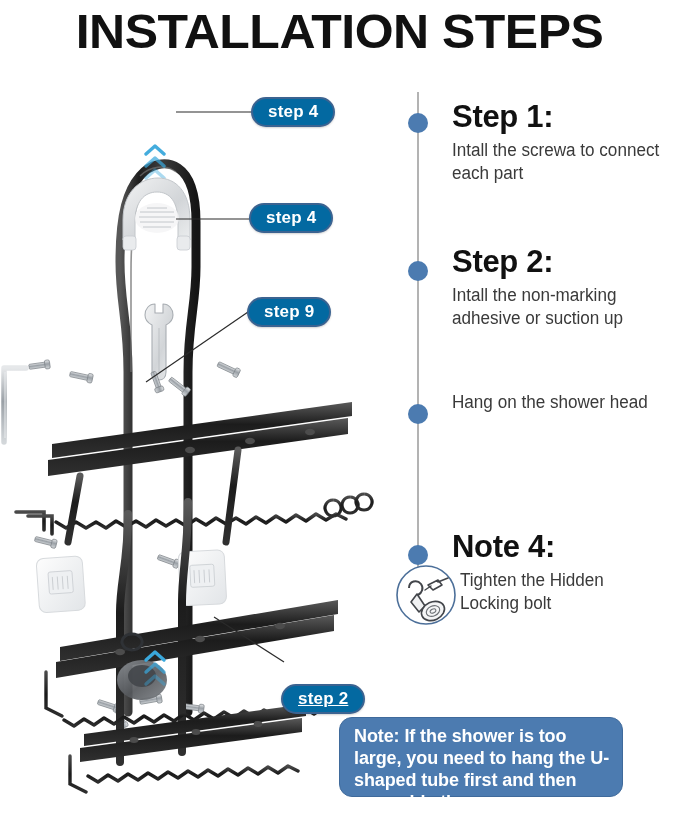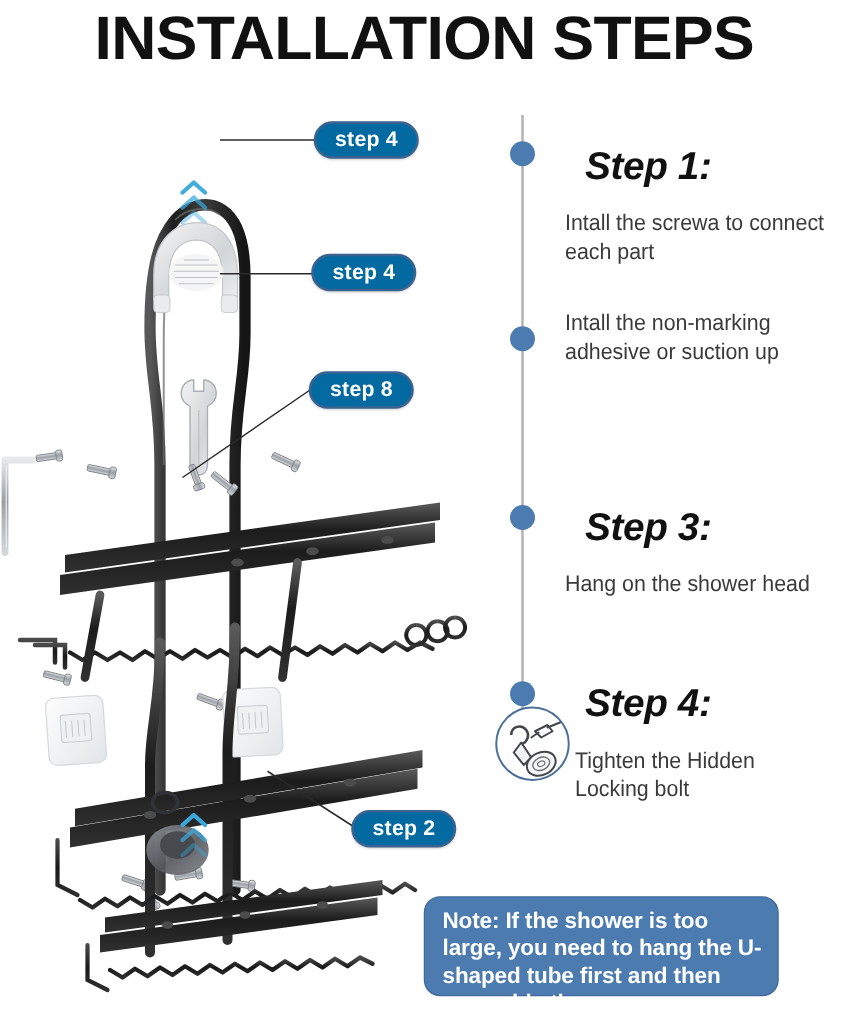--- a/index.html
+++ b/index.html
@@ -60,21 +60,21 @@
     font-family: "Liberation Sans", sans-serif;
     font-weight: bold;
     font-size: 17px;
     letter-spacing: 0.2px;
     white-space: nowrap;
     box-shadow: 0 1px 2px rgba(0,0,0,0.18);
   }
   #callout-step-4 { left: 251px; top: 97px; }
   #callout-step-3 { left: 249px; top: 203px; }
   #callout-step-1 { left: 247px; top: 297px; }
-  #callout-step-2 { left: 281px; top: 648px; }
+  #callout-step-2 { left: 281px; top: 684px; text-decoration: underline; }
 
   
   #timeline-track {
     position: absolute;
     left: 417px;
     top: 92px;
     width: 2px;
     height: 500px;
     background: #b3b3b3;
   }
@@ -101,23 +101,22 @@
   #step-block-3 { top: 387px; }
   #step-block-4 { top: 528px; }
 
   .step-heading {
     font-family: "Liberation Sans", sans-serif;
     font-weight: bold;
     font-size: 31px;
     color: #111111;
     line-height: 37px;
     letter-spacing: -0.3px;
-    margin: 16px;
+    margin: 0;
     white-space: nowrap;
-    font-style: italic;
   }
   .step-desc {
     font-family: "Liberation Sans", sans-serif;
     font-weight: normal;
     font-size: 18px;
     color: #3a3a3a;
     line-height: 23px;
     margin: 4px 0 0 0;
     transform: scaleX(0.95);
     transform-origin: left top;
@@ -465,45 +464,45 @@
       <path d="M176 40 L252 40"></path>
       <path d="M176 147 L250 147"></path>
       <path d="M146 310 L248 240"></path>
       <path d="M214 545 L284 590"></path>
     </g>
   </svg>
 </div>
 
 <div class="callout-pill" id="callout-step-4">step 4</div>
 <div class="callout-pill" id="callout-step-3">step 4</div>
-<div class="callout-pill" id="callout-step-1">step 8</div>
+<div class="callout-pill" id="callout-step-1">step 9</div>
 <div class="callout-pill" id="callout-step-2">step 2</div>
 
 <div id="timeline-track"></div>
 <div class="timeline-dot" id="timeline-dot-1"></div>
 <div class="timeline-dot" id="timeline-dot-2"></div>
 <div class="timeline-dot" id="timeline-dot-3"></div>
 <div class="timeline-dot" id="timeline-dot-4"></div>
 
 <div class="step-block" id="step-block-1">
   <p class="step-heading">Step 1:</p>
   <p class="step-desc">Intall the screwa to connect each part</p>
 </div>
 
 <div class="step-block" id="step-block-2">
+  <p class="step-heading">Step 2:</p>
   <p class="step-desc">Intall the non-marking adhesive or suction up</p>
 </div>
 
 <div class="step-block" id="step-block-3">
-  <p class="step-heading">Step 3:</p>
   <p class="step-desc">Hang on the shower head</p>
 </div>
 
 <div class="step-block" id="step-block-4">
-  <p class="step-heading">Step 4:</p>
+  <p class="step-heading">Note 4:</p>
   <p class="step-desc">Tighten the Hidden Locking bolt</p>
 </div>
 
 <div id="step4-icon">
   <svg width="62" height="62" viewBox="0 0 62 62" xmlns="http://www.w3.org/2000/svg">
     <circle cx="31" cy="31" r="29" fill="#ffffff" stroke="#4c6f99" stroke-width="1.6"></circle>
     <path d="M14 24 C14 17 22 15 26 20 C29 24 27 29 23 31" fill="none" stroke="#42454a" stroke-width="2"></path>
     <path d="M22 30 L30 42 L24 48 L16 38 Z" fill="#f0f1f2" stroke="#42454a" stroke-width="1.6" stroke-linejoin="round"></path>
     <ellipse cx="38" cy="47" rx="12" ry="9" transform="rotate(-25 38 47)" fill="#f4f5f6" stroke="#42454a" stroke-width="1.6"></ellipse>
     <ellipse cx="38" cy="47" rx="7" ry="5" transform="rotate(-25 38 47)" fill="none" stroke="#6c7075" stroke-width="1.1"></ellipse>

